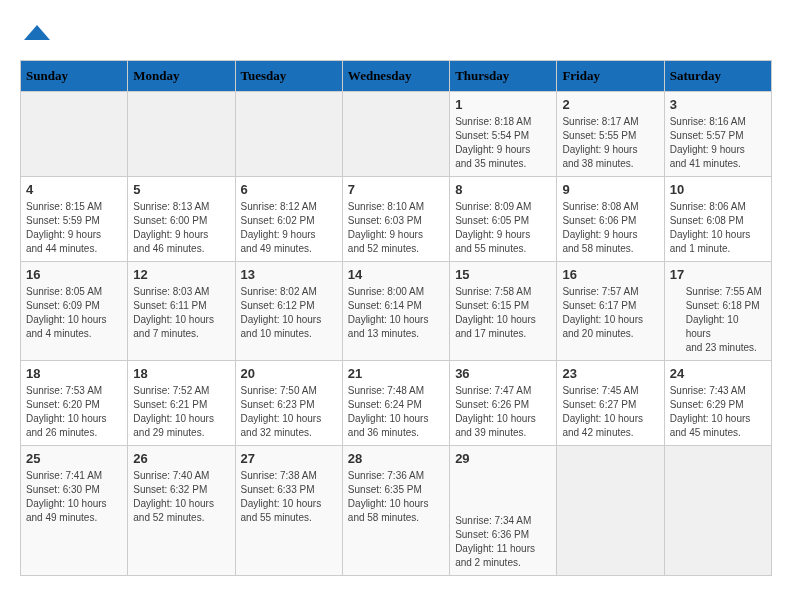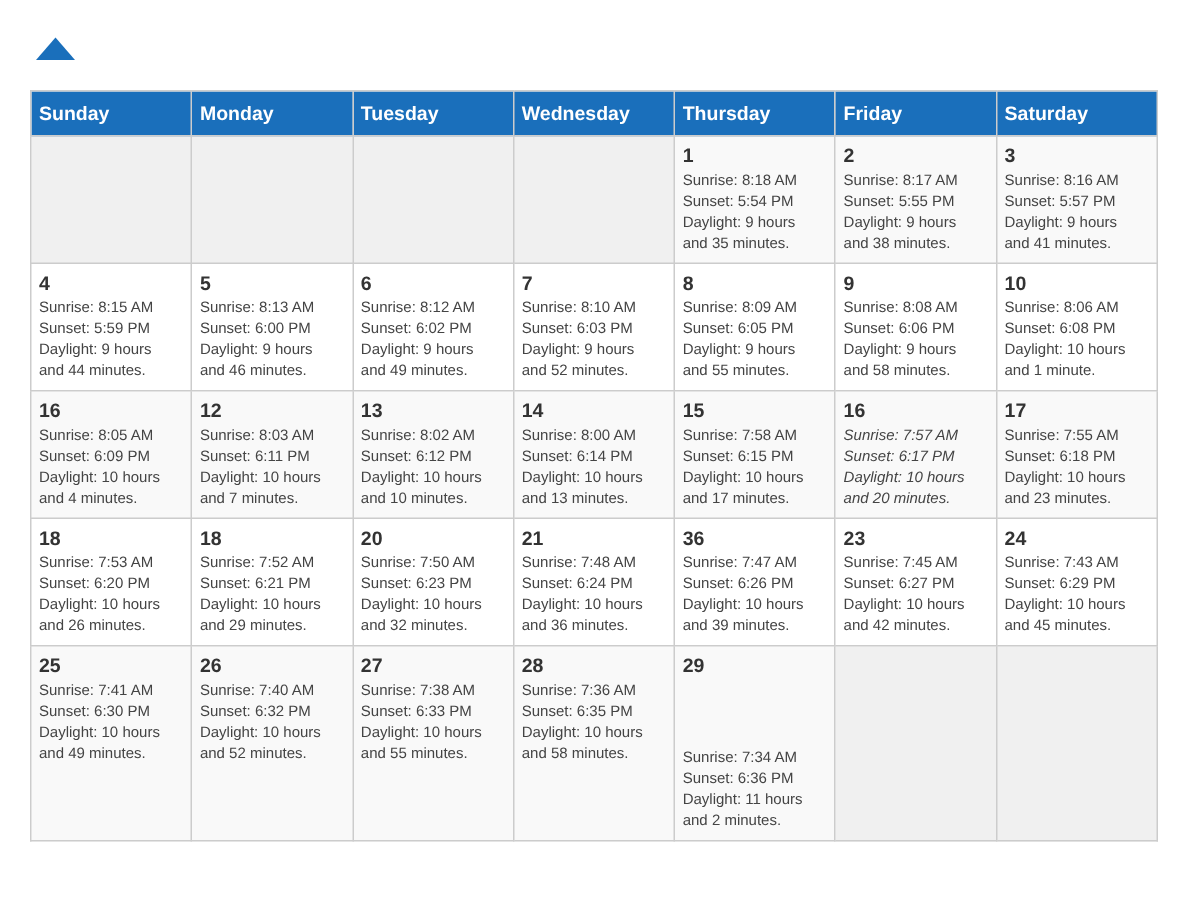--- a/index.html
+++ b/index.html
@@ -46,21 +46,22 @@
       font-size: 16px;
       color: #555;
     }
     table {
       width: 100%;
       border-collapse: collapse;
       table-layout: fixed;
     }
     thead tr {
       background-color: #1a6fbb;
-      color: #ffffff;
+      color: #000000;
+      font-family: Liberation Serif, serif;
     }
     thead th {
       padding: 7px 5px;
       font-size: 13px;
       font-weight: bold;
       text-align: left;
       border: 1px solid #ccc;
     }
     tbody tr {
       vertical-align: top;
@@ -240,28 +241,28 @@
         </td>
         <td>
           <span class="day-number">15</span>
           <div class="day-info" style="white-space: pre-line;">Sunrise: 7:58 AM
 Sunset: 6:15 PM
 Daylight: 10 hours
 and 17 minutes.</div>
         </td>
         <td>
           <span class="day-number">16</span>
-          <div class="day-info" style="white-space: pre-line; font-style: italic;">Sunrise: 7:57 AM
+          <div class="day-info" style="white-space: pre-line;">Sunrise: 7:57 AM
 Sunset: 6:17 PM
 Daylight: 10 hours
 and 20 minutes.</div>
         </td>
         <td>
           <span class="day-number">17</span>
-          <div class="day-info" style="white-space: pre-line;">Sunrise: 7:55 AM
+          <div class="day-info" style="white-space: pre-line; margin-left: 16px;">Sunrise: 7:55 AM
 Sunset: 6:18 PM
 Daylight: 10 hours
 and 23 minutes.</div>
         </td>
       </tr>
       <tr>
         <td>
           <span class="day-number">18</span>
           <div class="day-info" style="white-space: pre-line;">Sunrise: 7:53 AM
 Sunset: 6:20 PM

